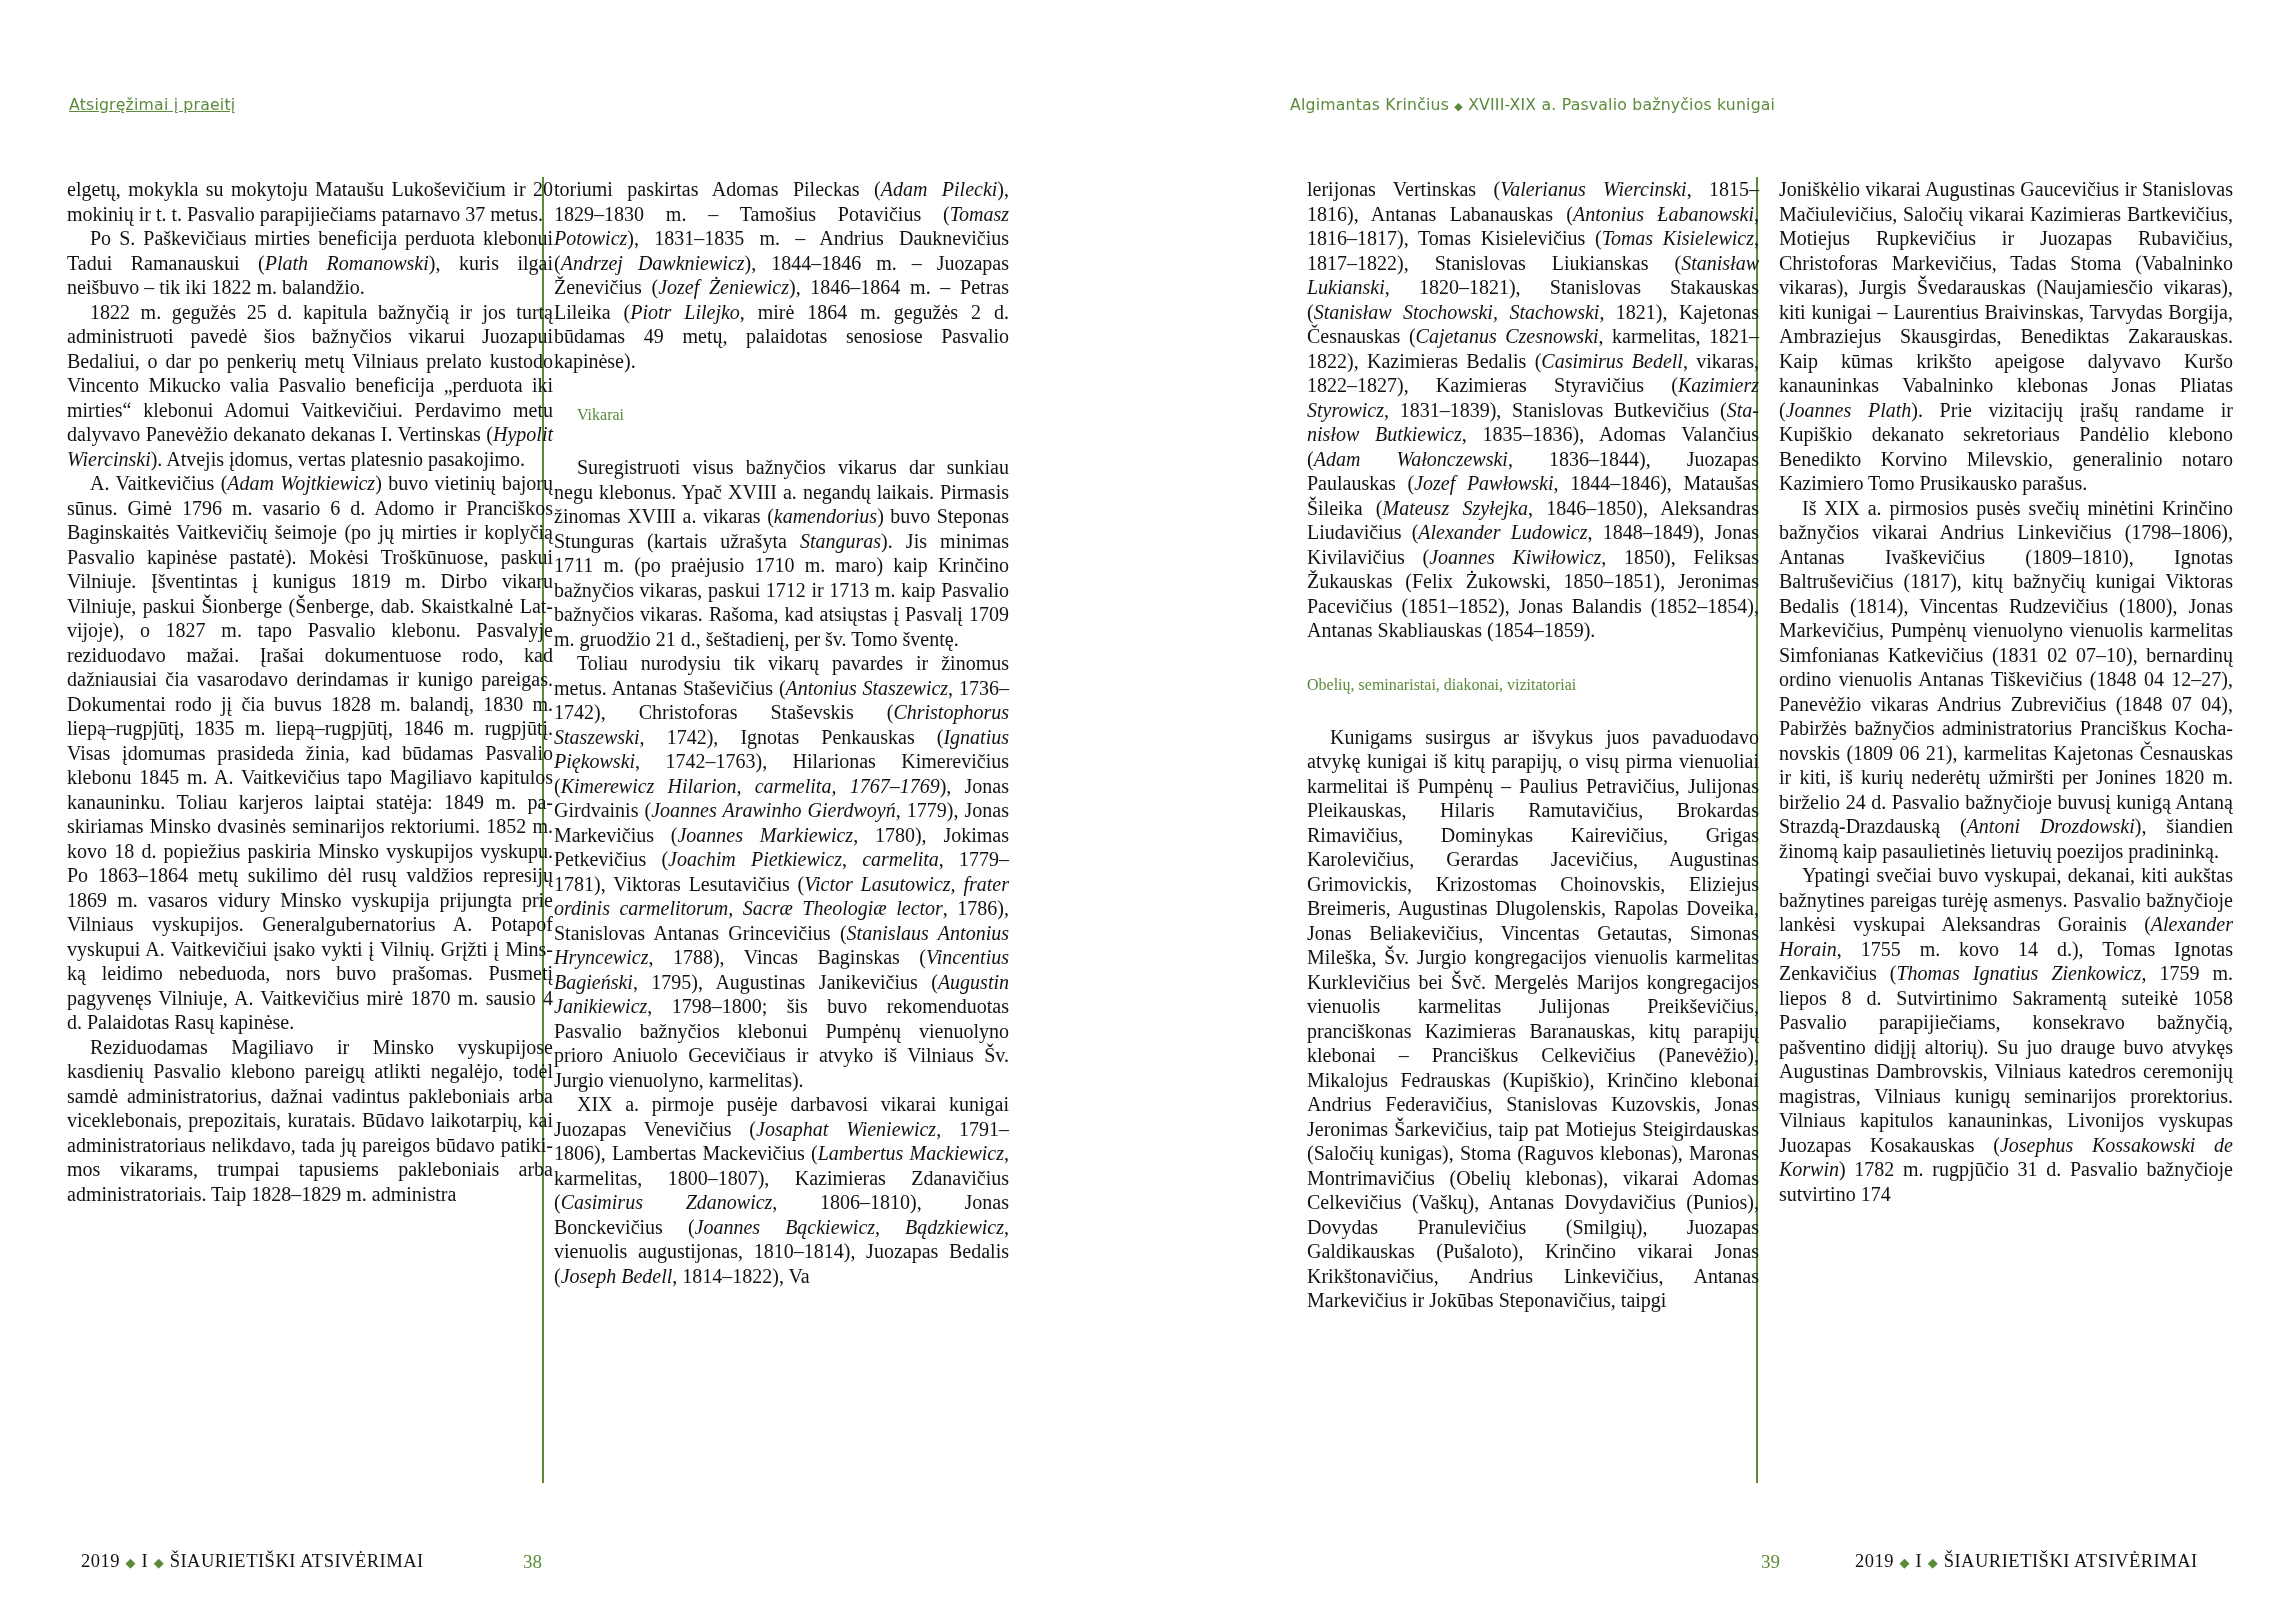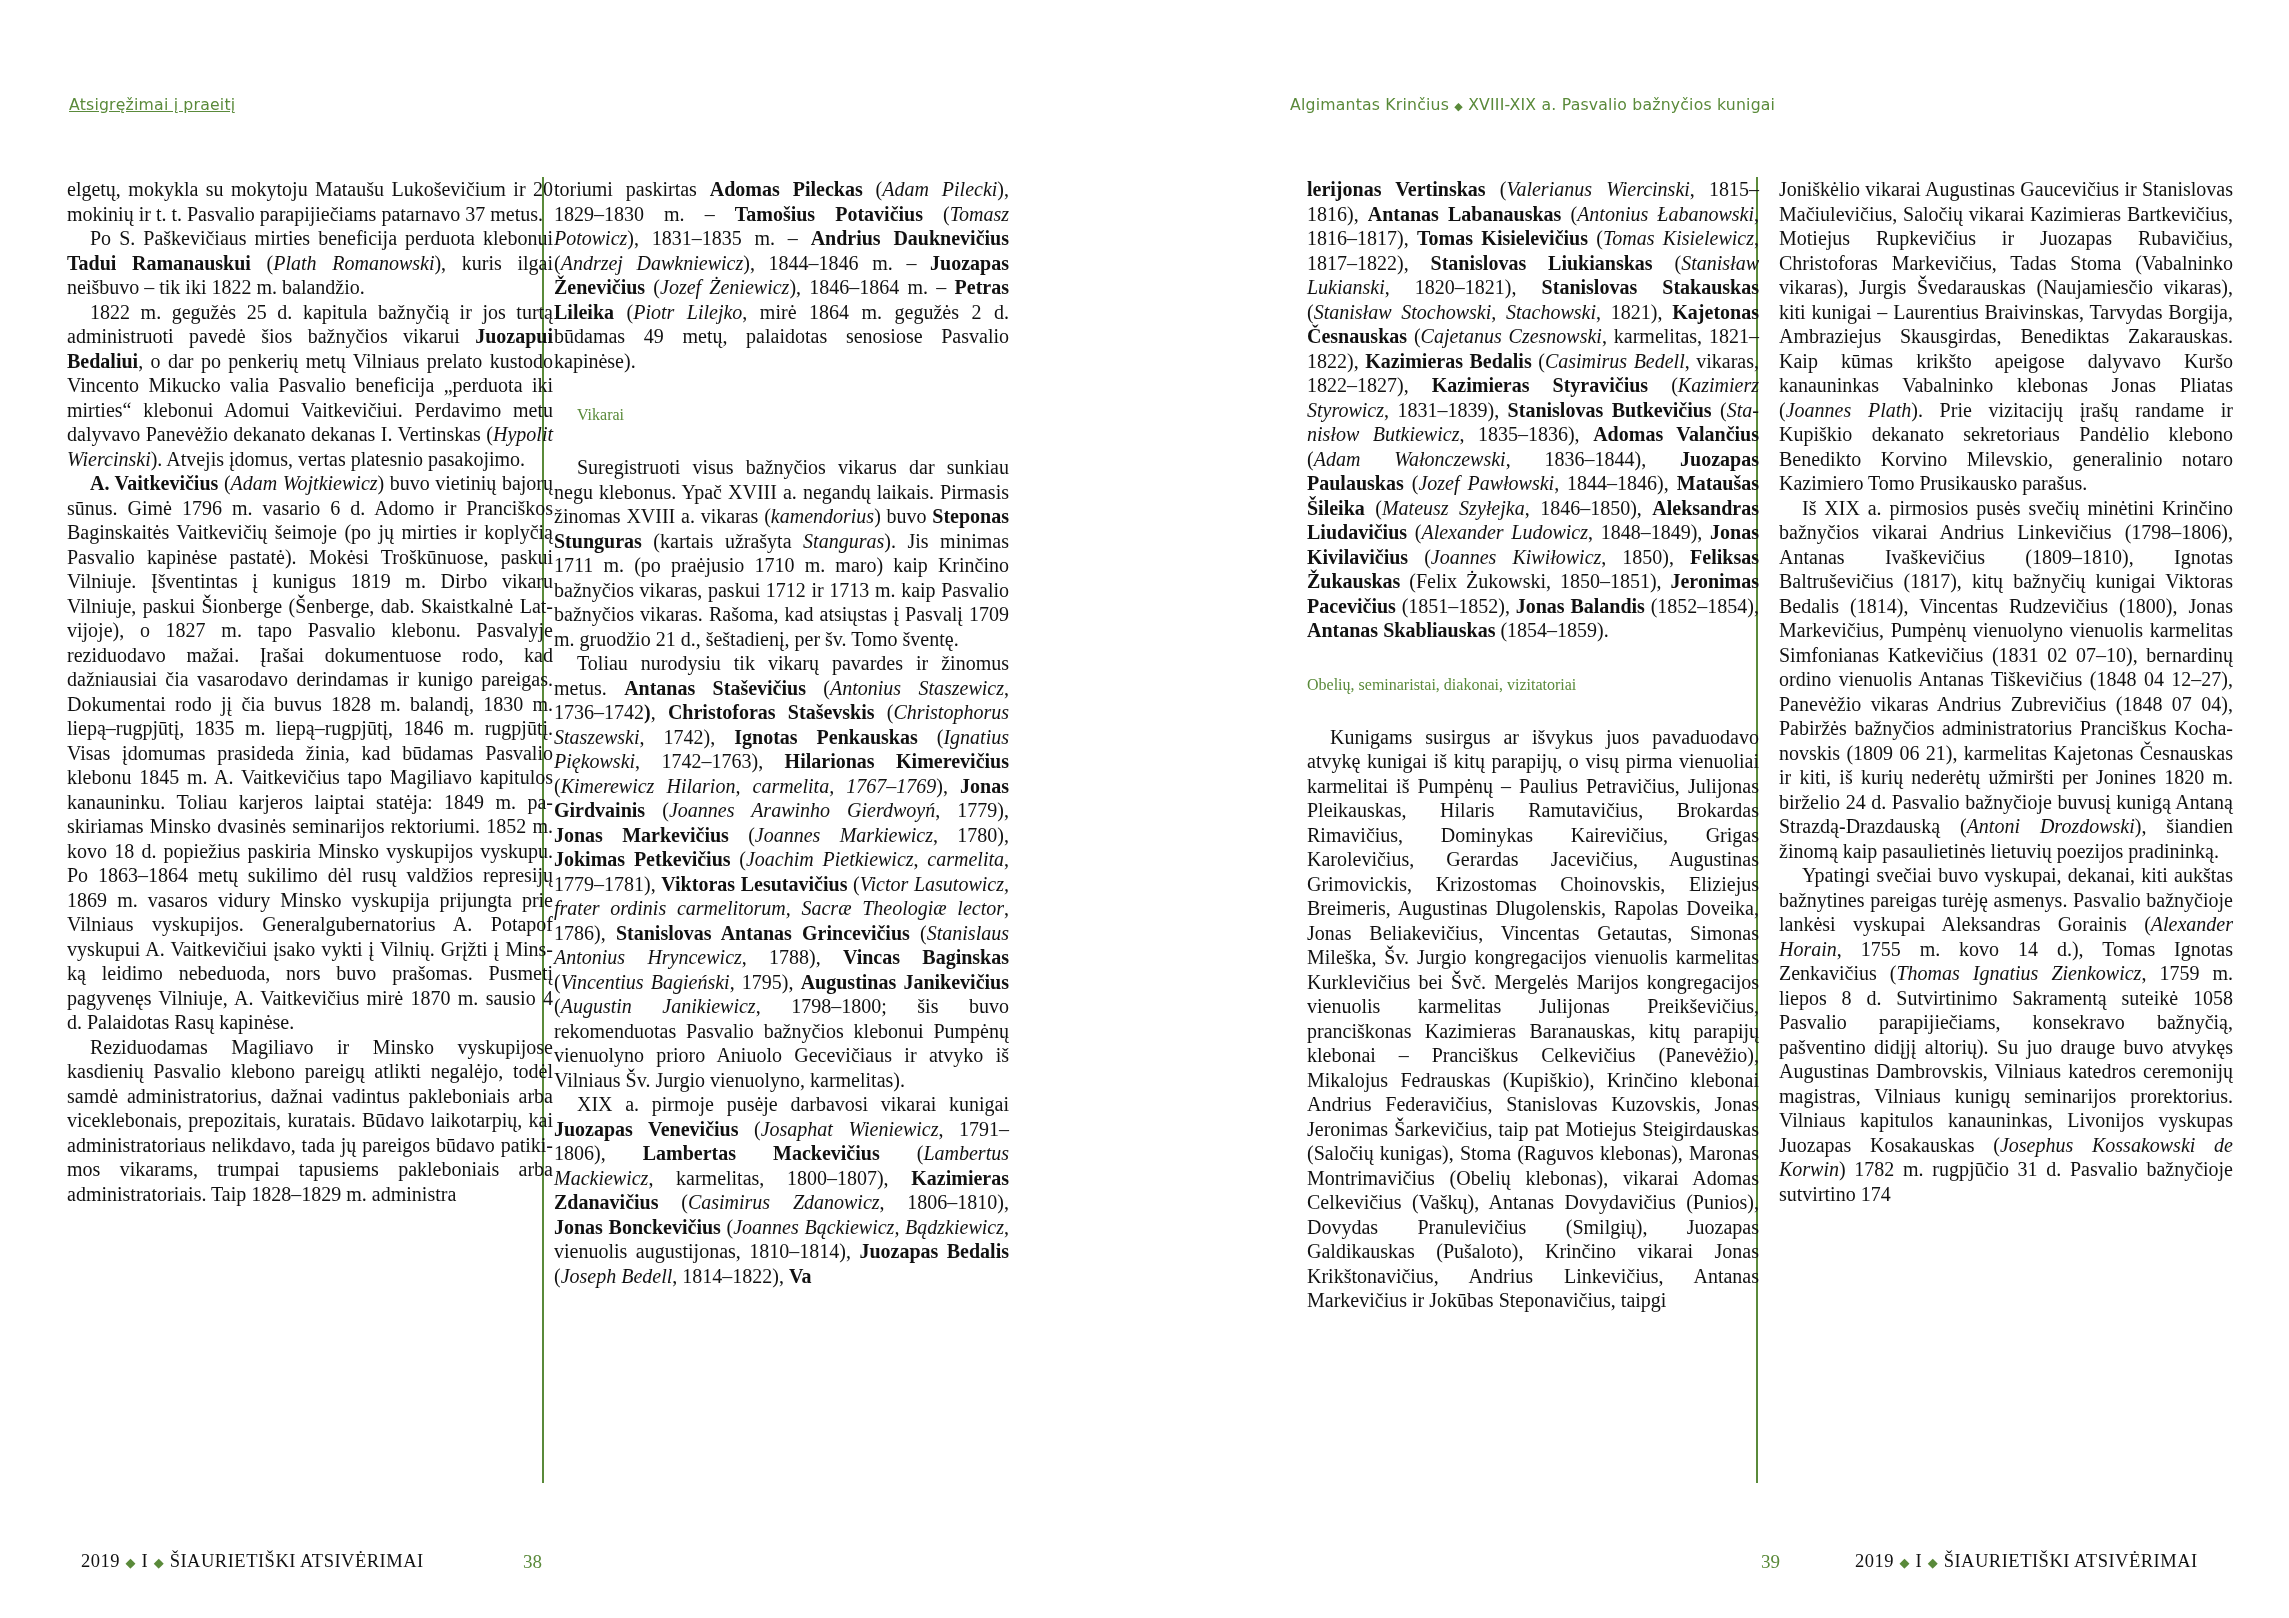--- a/index.html
+++ b/index.html
@@ -11,21 +11,21 @@
   .col p { margin: 0; text-indent: 0; }
   .col p.ind { text-indent: 23px; }
   .c1 { left: 67px; width: 486px; }
   .c2 { left: 554px; width: 455px; }
   .c3 { left: 1307px; width: 452px; }
   .c4 { left: 1779px; width: 454px; }
   .rule { position: absolute; width: 1.8px; background: #5a8a3a; }
   .rule1 { left: 542px; top: 177px; height: 1306px; }
   .rule2 { left: 1756px; top: 177px; height: 1306px; }
   .heading { font-size: 16px; line-height: 28px; color: #5a8a3a; margin: 28px 0 26px 23px !important; text-align: left; }
-  b { font-weight: bold; }
+  b { font-weight: normal; }
   i { font-style: italic; }
   .folio { position: absolute; top: 1551px; font-size: 18.5px; letter-spacing: 0.5px; color: #111; }
   .folio .dia { color: #5a8a3a; font-size: 13px; padding: 0 5.5px; }
   .f-left { left: 81px; }
   .f-right { left: 1855px; }
   .pn { position: absolute; top: 1551px; font-size: 19px; color: #5a8a3a; }
   .pn-left { left: 523px; }
   .pn-right { left: 1761px; }
 </style>
 </head>

